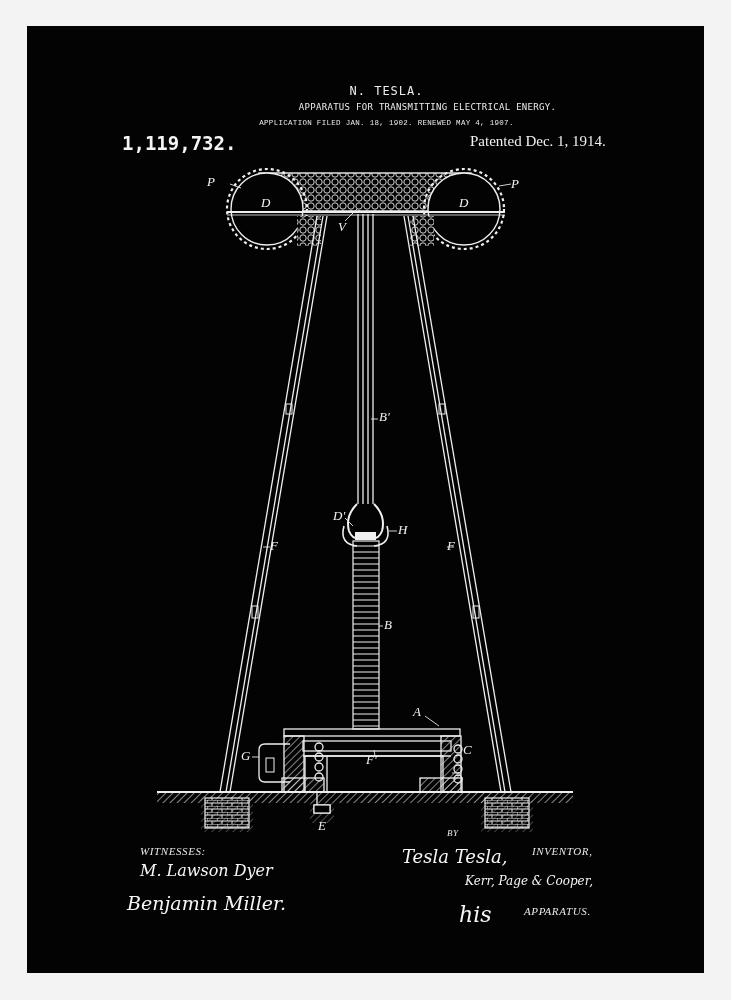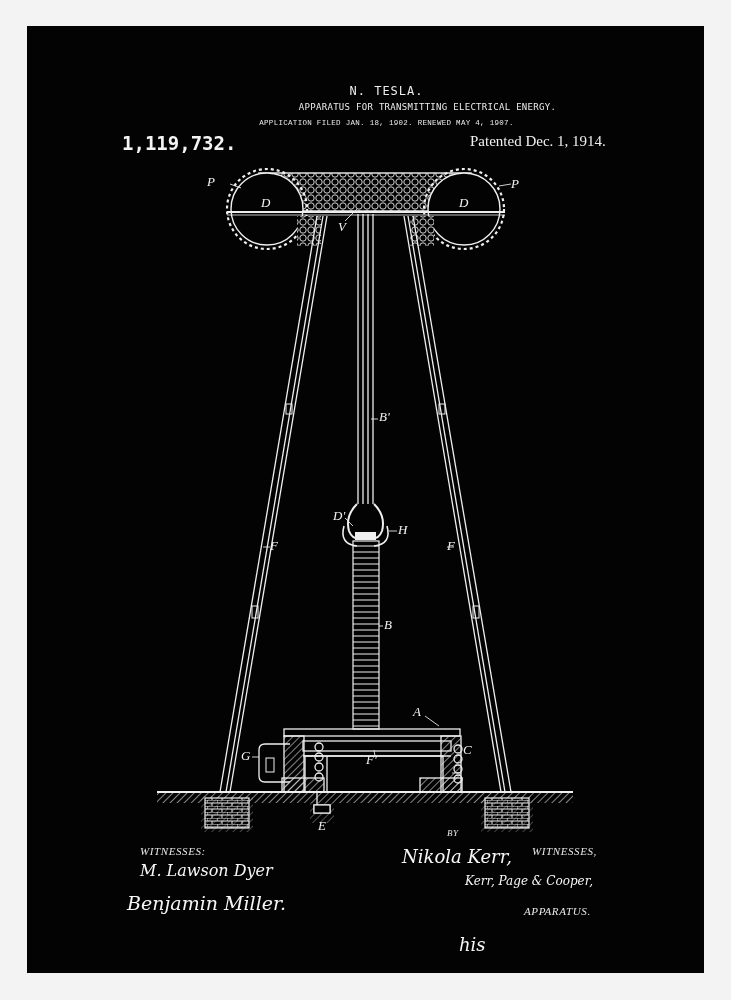--- a/index.html
+++ b/index.html
@@ -172,21 +172,21 @@
     <span class="lbl" style="left:386px;top:678px;">A</span>
     <span class="lbl" style="left:214px;top:722px;">G</span>
     <span class="lbl" style="left:436px;top:716px;">C</span>
     <span class="lbl" style="left:339px;top:726px;">F'</span>
     <span class="lbl" style="left:291px;top:792px;">E</span>
 
     <span class="caps" style="left:113px;top:819px;">WITNESSES:</span>
     <span class="sig" style="left:113px;top:835px;font-size:16px;">M. Lawson Dyer</span>
     <span class="sig" style="left:100px;top:866px;font-size:19px;">Benjamin Miller.</span>
 
-    <span class="sig" style="left:375px;top:820px;font-size:18px;">Nikola Kerr,</span>
-    <span class="caps" style="left:505px;top:819px;">WITNESSES,</span>
+    <span class="sig" style="left:375px;top:820px;font-size:18px;">Tesla Tesla,</span>
+    <span class="caps" style="left:505px;top:819px;">INVENTOR,</span>
     <span class="caps" style="left:420px;top:802px;font-size:9px;">BY</span>
     <span class="sig" style="left:438px;top:848px;font-size:12px;">Kerr, Page &amp; Cooper,</span>
-    <span class="sig" style="left:432px;top:908px;font-size:18px;">his</span>
+    <span class="sig" style="left:432px;top:876px;font-size:22px;">his</span>
     <span class="caps" style="left:497px;top:879px;">APPARATUS.</span>
 
   </div>
 </div>
 
 </body></html>

